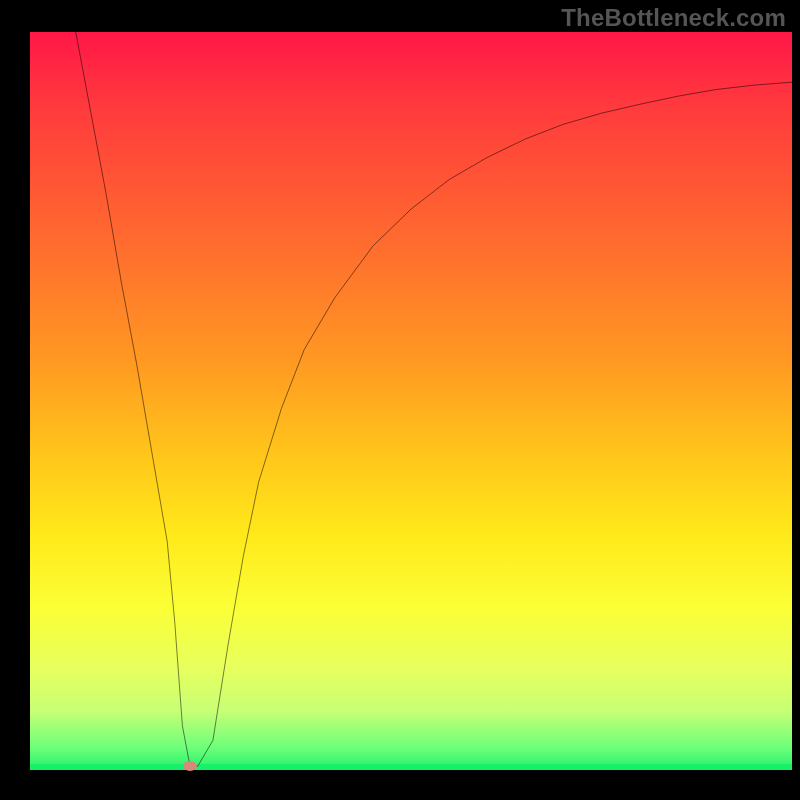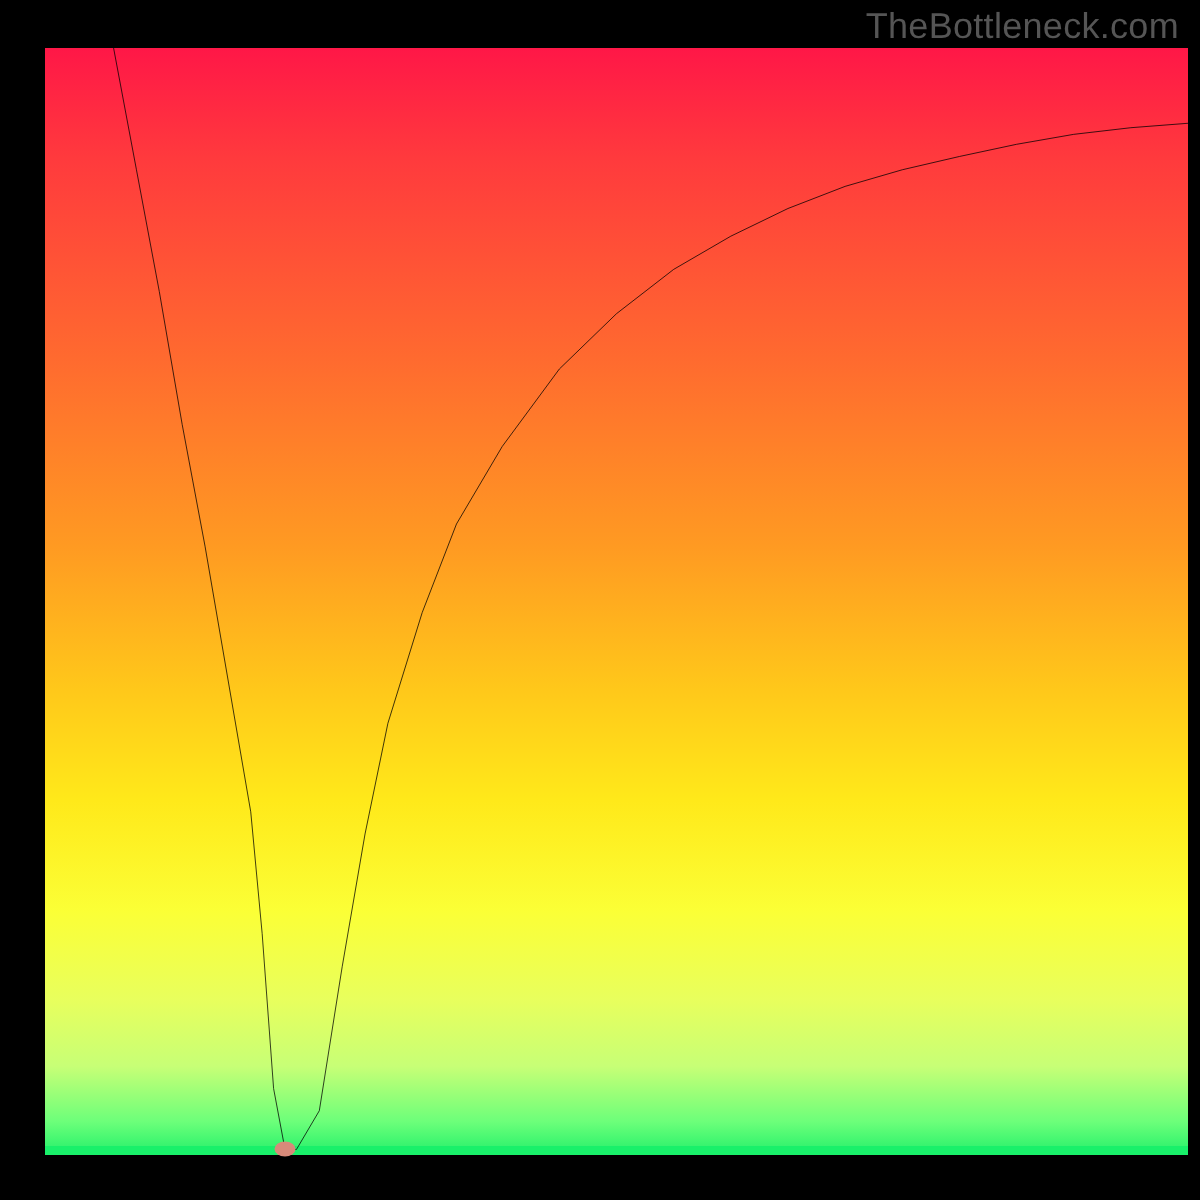--- a/index.html
+++ b/index.html
@@ -16,21 +16,21 @@
     width: 800px;
     height: 800px;
     background: #000;
   }
   .watermark {
     position: absolute;
     top: 4px;
     right: 14px;
     color: #555;
     font-size: 24px;
-    font-weight: 400;
+    font-weight: 700;
     letter-spacing: 0.2px;
     user-select: none;
   }
   
   .plot-area {
     position: absolute;
     left: 30px;    
     right: 8px;    
     top: 32px;     
     bottom: 30px;  

